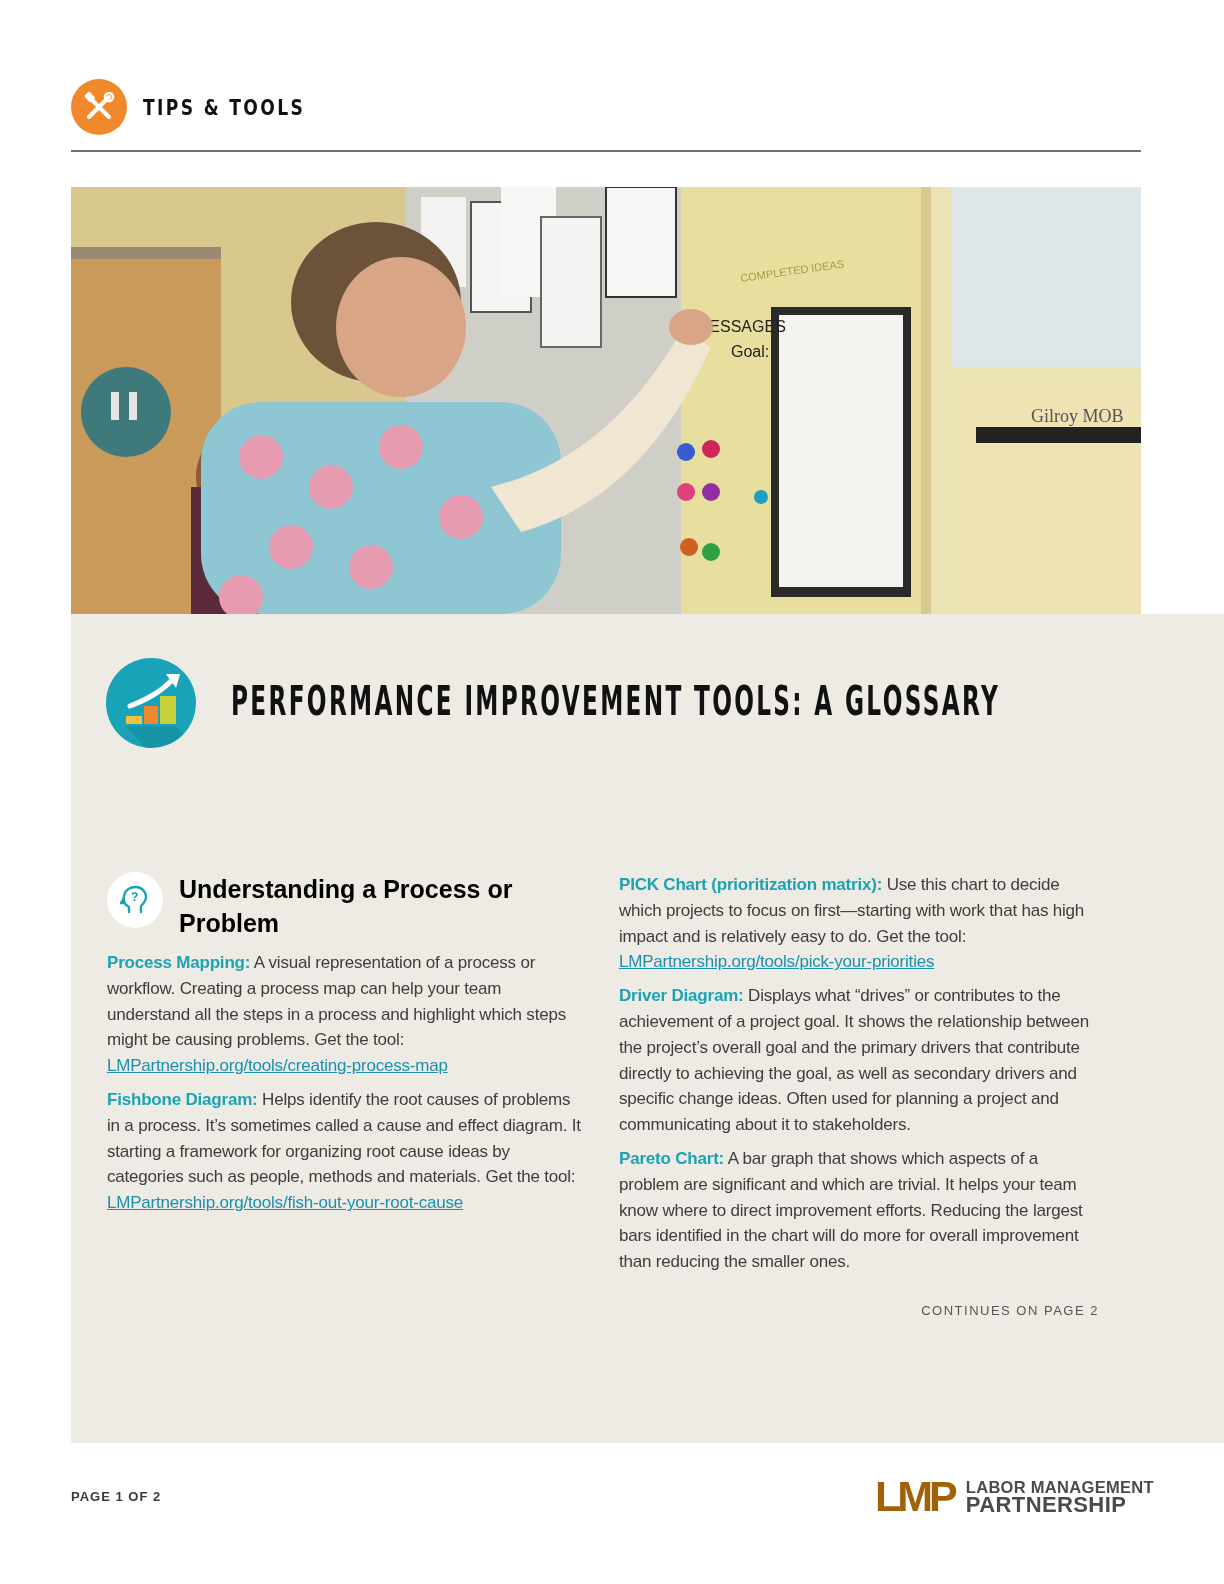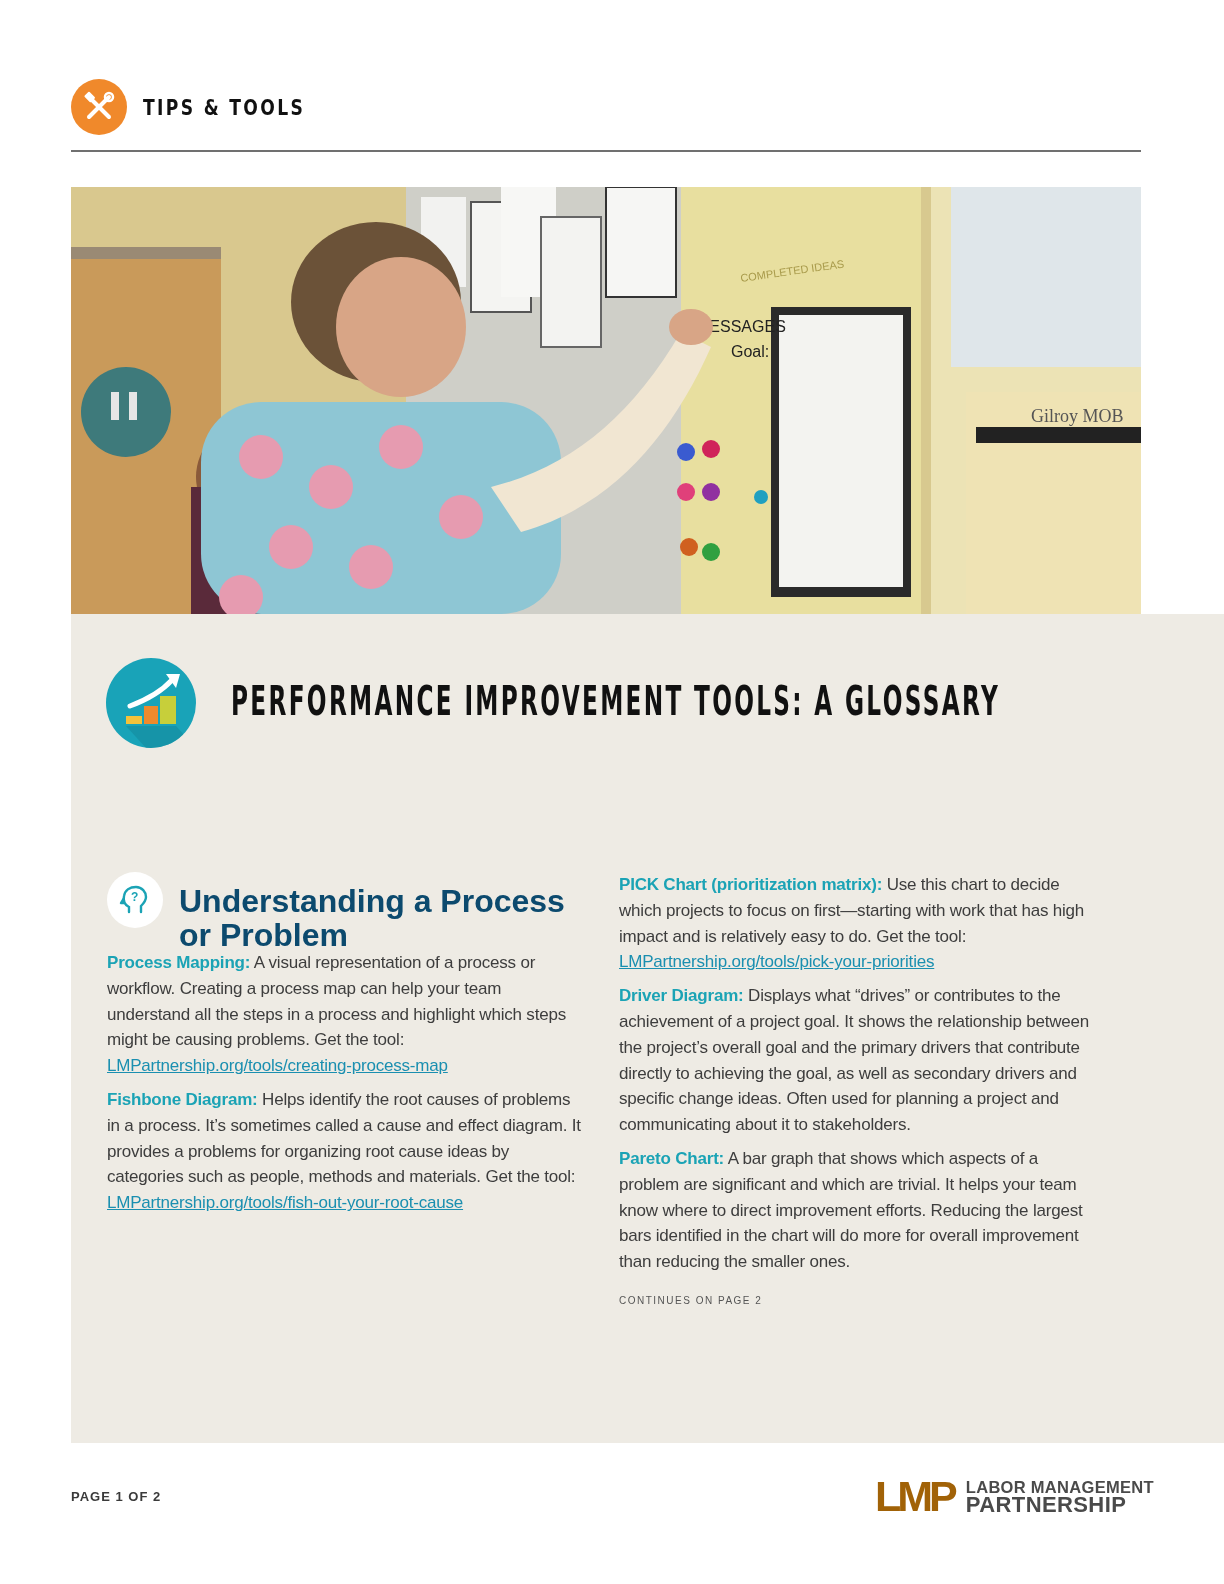--- a/index.html
+++ b/index.html
@@ -23,27 +23,27 @@
   .main-title { position: absolute; left: 160px; top: 64px; font-family: "DejaVu Sans", sans-serif; font-weight: bold; font-size: 40px; letter-spacing: 4px; color: #111; white-space: nowrap; transform: scaleX(0.58); transform-origin: left center; }
 
   .intro { position: absolute; left: 36px; top: 154px; width: 1000px; font-family: "Liberation Sans", sans-serif; font-weight: bold; font-size: 20.5px; line-height: 30px; color: #1ba3b5; }
 
   .col { position: absolute; top: 258px; width: 480px; }
   .col-left { left: 36px; }
   .col-right { left: 548px; }
 
   .sec-head { display: flex; align-items: flex-start; height: 78px; }
   .sec-icon { width: 56px; height: 56px; border-radius: 50%; background: #ffffff; display: flex; align-items: center; justify-content: center; flex-shrink: 0; }
-  .sec-title { margin-left: 16px; margin-top: 12px; font-family: "Liberation Sans", sans-serif; font-weight: bold; font-size: 32px; line-height: 34px; color: #0c4a6e; }
+  .sec-title { margin-left: 16px; margin-top: 0; font-family: "Liberation Sans", sans-serif; font-weight: bold; font-size: 25px; line-height: 34px; color: #000000; }
 
   .entry { font-size: 17px; line-height: 25.8px; color: #3d3d3d; margin-bottom: 8px; letter-spacing: -0.2px; }
   .entry .term { color: #1ba3b5; font-weight: bold; }
   .entry a { color: #1a8fb0; text-decoration: underline; }
 
-  .continues { margin-top: 20px; font-size: 10px; letter-spacing: 1.5px; color: #555; }
+  .continues { margin-top: 28px; font-size: 13px; letter-spacing: 1.5px; color: #555; text-align: right; }
 
   
   .page-num { position: absolute; left: 71px; top: 1489px; font-size: 13px; font-weight: bold; letter-spacing: 1px; color: #3a3a3a; }
   .logo { position: absolute; left: 875px; top: 1477px; display: flex; align-items: center; }
   .logo-mark { font-family: "Liberation Sans", sans-serif; font-weight: bold; font-size: 43px; color: #a16207; letter-spacing: -4px; line-height: 38px; }
   .logo-text { margin-left: 12px; font-weight: bold; color: #4a4a4a; line-height: 18px; }
   .logo-text .l1 { font-size: 16.5px; letter-spacing: 0.3px; }
   .logo-text .l2 { font-size: 22px; letter-spacing: 0.4px; }
 </style>
 </head>
@@ -140,21 +140,21 @@
           <text x="12" y="17" font-family="Liberation Sans, sans-serif" font-weight="bold" font-size="12" fill="#1ba3b5">?</text>
         </svg>
       </div>
       <div class="sec-title">Understanding a Process or Problem</div>
     </div>
 
     <p class="entry">
       <span class="term">Process Mapping:</span><span> A visual representation of a process or workflow. Creating a process map can help your team understand all the steps in a process and highlight which steps might be causing problems. Get the tool: </span><a>LMPartnership.org/tools/creating-process-map</a>
     </p>
     <p class="entry">
-      <span class="term">Fishbone Diagram:</span><span> Helps identify the root causes of problems in a process. It’s sometimes called a cause and effect diagram. It provides a problems for organizing root cause ideas by categories such as people, methods and materials. Get the tool: </span><a>LMPartnership.org/tools/fish-out-your-root-cause</a>
+      <span class="term">Fishbone Diagram:</span><span> Helps identify the root causes of problems in a process. It’s sometimes called a cause and effect diagram. It starting a framework for organizing root cause ideas by categories such as people, methods and materials. Get the tool: </span><a>LMPartnership.org/tools/fish-out-your-root-cause</a>
     </p>
   </div>
 
   <div class="col col-right">
 
     <p class="entry">
       <span class="term">PICK Chart (prioritization matrix):</span><span> Use this chart to decide which projects to focus on first—starting with work that has high impact and is relatively easy to do. Get the tool: </span><a>LMPartnership.org/tools/pick-your-priorities</a>
     </p>
     <p class="entry">
       <span class="term">Driver Diagram:</span><span> Displays what “drives” or contributes to the achievement of a project goal. It shows the relationship between the project’s overall goal and the primary drivers that contribute directly to achieving the goal, as well as secondary drivers and specific change ideas. Often used for planning a project and communicating about it to stakeholders.</span>

